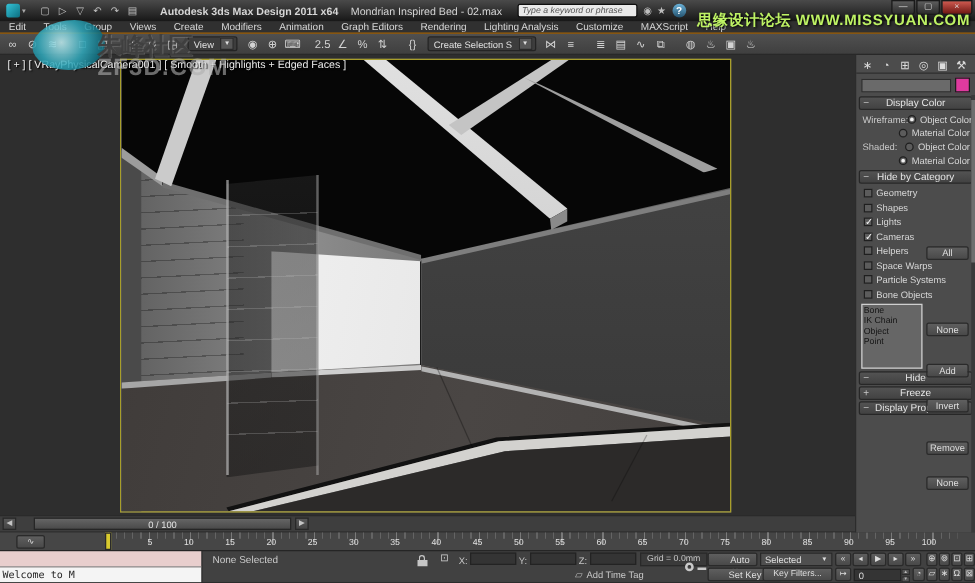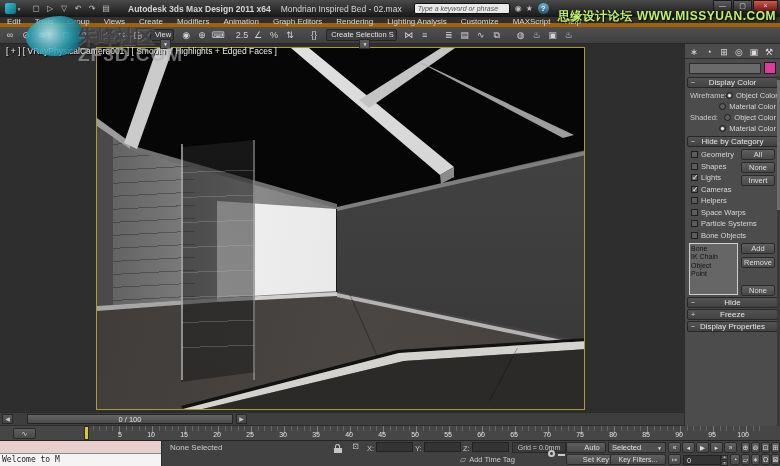--- a/index.html
+++ b/index.html
@@ -23,32 +23,32 @@
   .info-ics .ic{font-size:8px;color:#bdbdbd;}
   .helpbtn{width:11px;height:11px;border-radius:50%;background:linear-gradient(#6ab1d8,#24526e);
     color:#fff;font-size:8px;line-height:11px;text-align:center;font-weight:bold;}
   .winbtns{position:absolute;right:2px;top:0;display:flex;gap:1px;}
   .winbtn{width:19px;height:12px;background:linear-gradient(#5d5d5d,#2c2c2c);border:1px solid #1a1a1a;
     border-radius:0 0 3px 3px;font-size:7px;line-height:10px;text-align:center;color:#ddd;}
   .winbtn.close{width:25px;background:linear-gradient(#cf5a50,#6e1713);}
 
   
   .menubar{position:absolute;left:0;top:17px;width:780px;height:10px;background:#303030;
-    display:flex;z-index:4;border-bottom:4px solid #a16207;}
+    display:flex;z-index:4;border-bottom:1px solid #a16207;}
   .menu-item{font-size:8px;line-height:10px;padding:0 7px;color:#d8d8d8;white-space:nowrap;}
 
   
   .toolbar{position:absolute;left:0;top:27px;width:780px;height:17px;
     background:linear-gradient(#505050,#3f3f3f);border-bottom:1px solid #282828;
     display:flex;align-items:center;padding-left:2px;z-index:3;}
   .tbgroup{display:flex;align-items:center;}
   .tb-ic{min-width:16px;height:14px;font-size:9px;line-height:14px;text-align:center;color:#d2d2d2;padding:0 1px;}
   .tb-ic.g{margin-left:8px;}
   .tb-dd{height:12px;background:#3d3d3d;border:1px solid #242424;border-radius:2px;font-size:7.5px;
-    color:#e0e0e0;display:flex;align-items:center;padding:0 2px 0 4px;margin:0 4px;white-space:nowrap;flex-direction:column;}
+    color:#e0e0e0;display:flex;align-items:center;padding:0 2px 0 4px;margin:0 4px;white-space:nowrap;}
   .tb-dd .arr{margin-left:5px;font-size:5px;background:#575757;border:1px solid #2a2a2a;padding:0 2px;line-height:8px;}
 
   
   .viewport-area{position:absolute;left:0;top:44px;width:772px;height:368px;background:#2e2e2e;}
   .vp-label{position:absolute;left:6px;top:2px;font-size:8.5px;color:#ededed;z-index:2;text-shadow:1px 1px 1px #000;}
   #camera{position:absolute;left:96px;top:3px;width:489px;height:363px;border:1px solid #a89e2a;
     background:#6e6e6e;overflow:hidden;}
   .ly{position:absolute;inset:0;}
   .left-wall{background:linear-gradient(90deg,#5e5e5e 0%,#8d8d8d 30%,#6e6e6e 60%,#606060 100%);}
   .left-wall-lines{position:absolute;left:10px;top:58px;width:88px;height:212px;
@@ -114,21 +114,21 @@
   .radio-row{display:flex;height:11px;align-items:center;}
   .radio-row .grp{width:37px;color:#c9c9c9;font-size:7.5px;padding-left:1px;}
   .radio{width:7px;height:7px;border-radius:50%;background:#5c5c5c;border:1px solid #1f1f1f;margin-right:3px;position:relative;flex:none;}
   .on>.radio::after{content:"";position:absolute;inset:1px;background:#f2f2f2;border-radius:50%;}
   .radio-row .lab,.cat-lab{font-size:7.5px;color:#d6d6d6;white-space:nowrap;}
   .cat-row{display:flex;height:11.5px;align-items:center;}
   .cb{width:7px;height:7px;background:#5c5c5c;border:1px solid #1f1f1f;margin:0 3px 0 2px;position:relative;flex:none;}
   .on>.cb::after{content:"\2713";position:absolute;left:0;top:-2px;font-size:8px;color:#f5f5f5;}
   .btn{background:linear-gradient(#5f5f5f,#494949);border:1px solid #2a2a2a;border-radius:2px;color:#dedede;text-align:center;}
   .sbtn-col{position:absolute;right:3px;top:2px;display:flex;flex-direction:column;gap:2px;}
-  .sbtn{width:34px;height:11px;font-size:7.5px;line-height:10px;}
+  .sbtn{width:34px;height:11px;font-size:7.5px;line-height:10px;margin-top:48px;}
   .lb-col{position:absolute;right:3px;top:96px;display:flex;flex-direction:column;gap:3px;}
   .lb-col .sbtn:nth-child(3){margin-top:14px;}
   .lbox{margin-top:2px;width:49px;height:52px;background:#666;border:1px solid #cfcfcf;
     font-size:7px;color:#141414;padding:1px;line-height:1.2;overflow:hidden;}
   .lbox span{display:block;}
   .hbtn{display:block;width:84px;height:11px;margin:2.5px auto 0 auto;font-size:7.5px;line-height:10px;}
   .hfrozen{display:flex;align-items:center;height:12px;margin-top:3px;padding-left:3px;font-size:7.5px;color:#d6d6d6;}
   .cp-scroll{position:absolute;right:0;top:32px;width:3px;bottom:0;background:#3a3a3a;}
   .cp-scroll .thumb{position:absolute;top:4px;width:3px;height:130px;background:#6e6e6e;}
 

